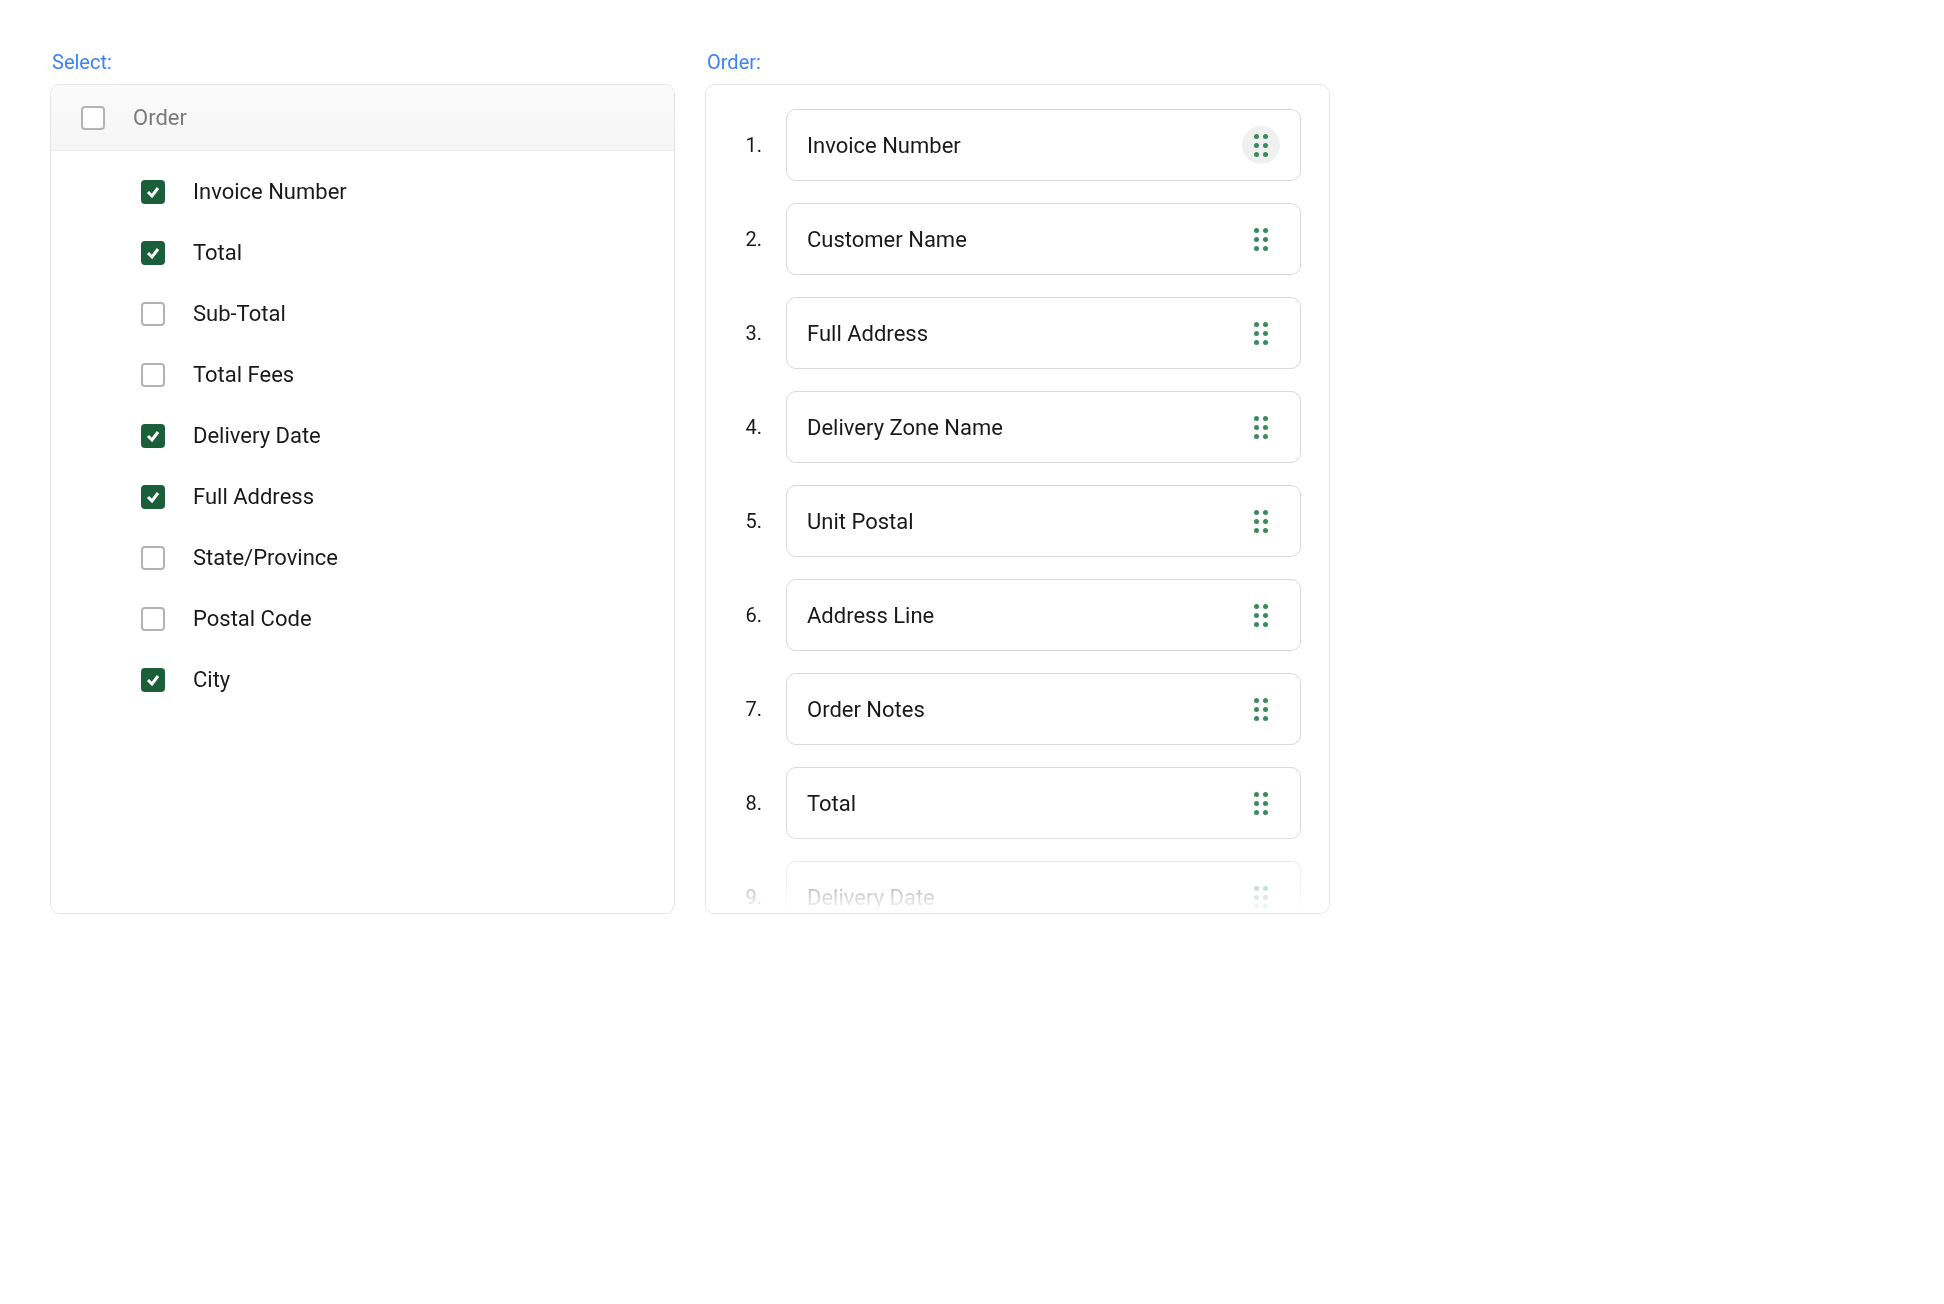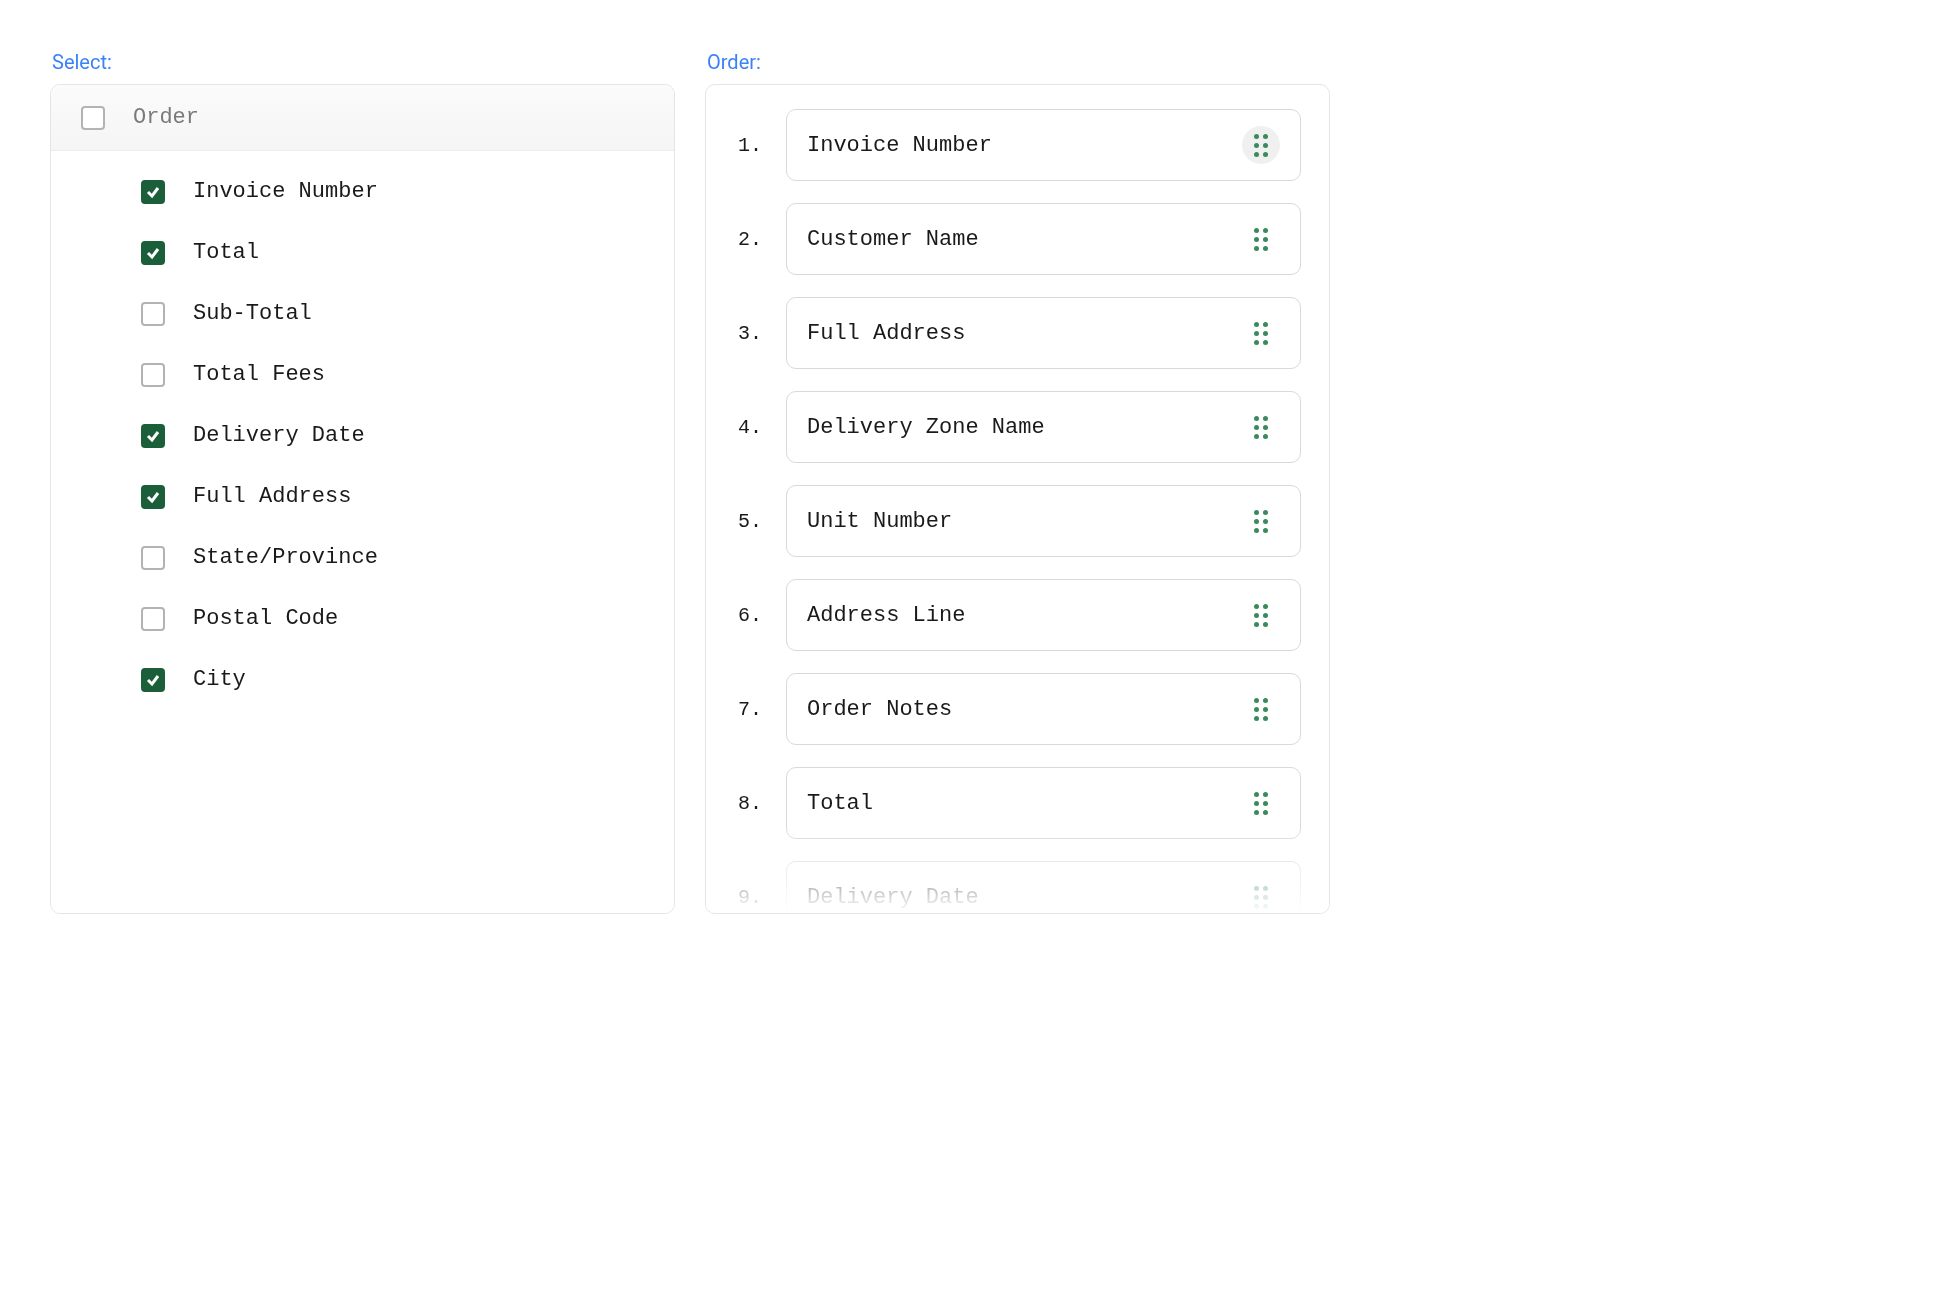--- a/index.html
+++ b/index.html
@@ -32,21 +32,20 @@
     .panel {
       border: 1px solid #e5e5e5;
       border-radius: 10px;
       overflow: hidden;
       height: 830px;
       position: relative;
     }
     .panel-inner {
       height: 100%;
       overflow: hidden;
-      font-family: Liberation Mono, monospace;
     }
     
     .select-header {
       display: flex;
       align-items: center;
       padding: 20px 30px;
       background: linear-gradient(#fbfbfb, #f5f5f5);
       border-bottom: 1px solid #ededed;
       gap: 28px;
     }
@@ -304,21 +303,21 @@
                     <span></span>
                     <span></span>
                     <span></span>
                   </span>
                 </span>
               </div>
             </div>
             <div class="order-row">
               <div class="order-num">5.</div>
               <div class="order-item">
-                <span class="label">Unit Number</span>
+                <span class="label">Unit Postal</span>
                 <span class="drag-handle">
                   <span class="drag-dots">
                     <span></span>
                     <span></span>
                     <span></span>
                     <span></span>
                     <span></span>
                     <span></span>
                   </span>
                 </span>

